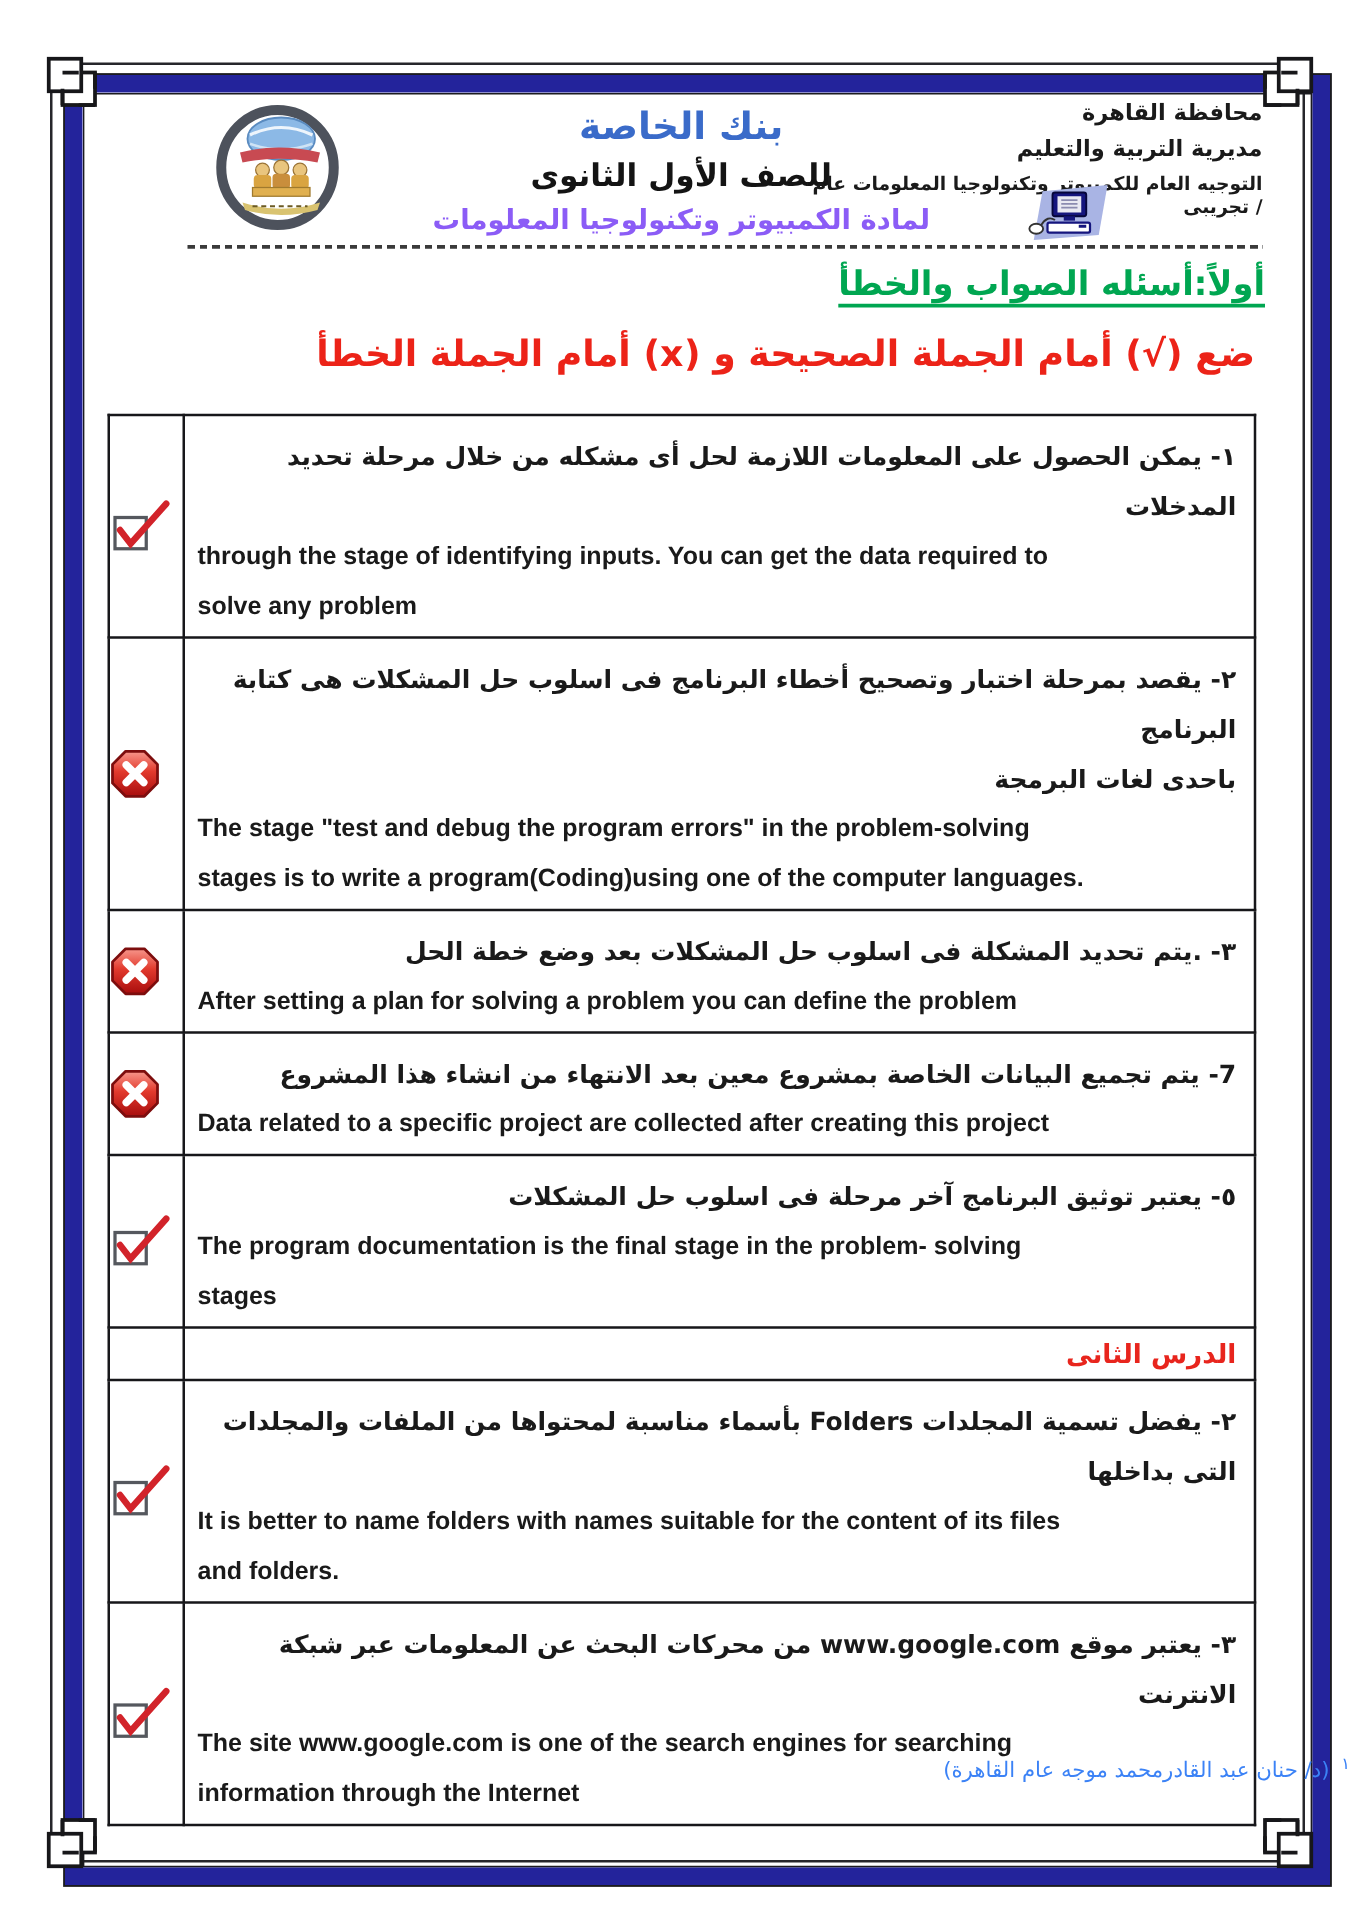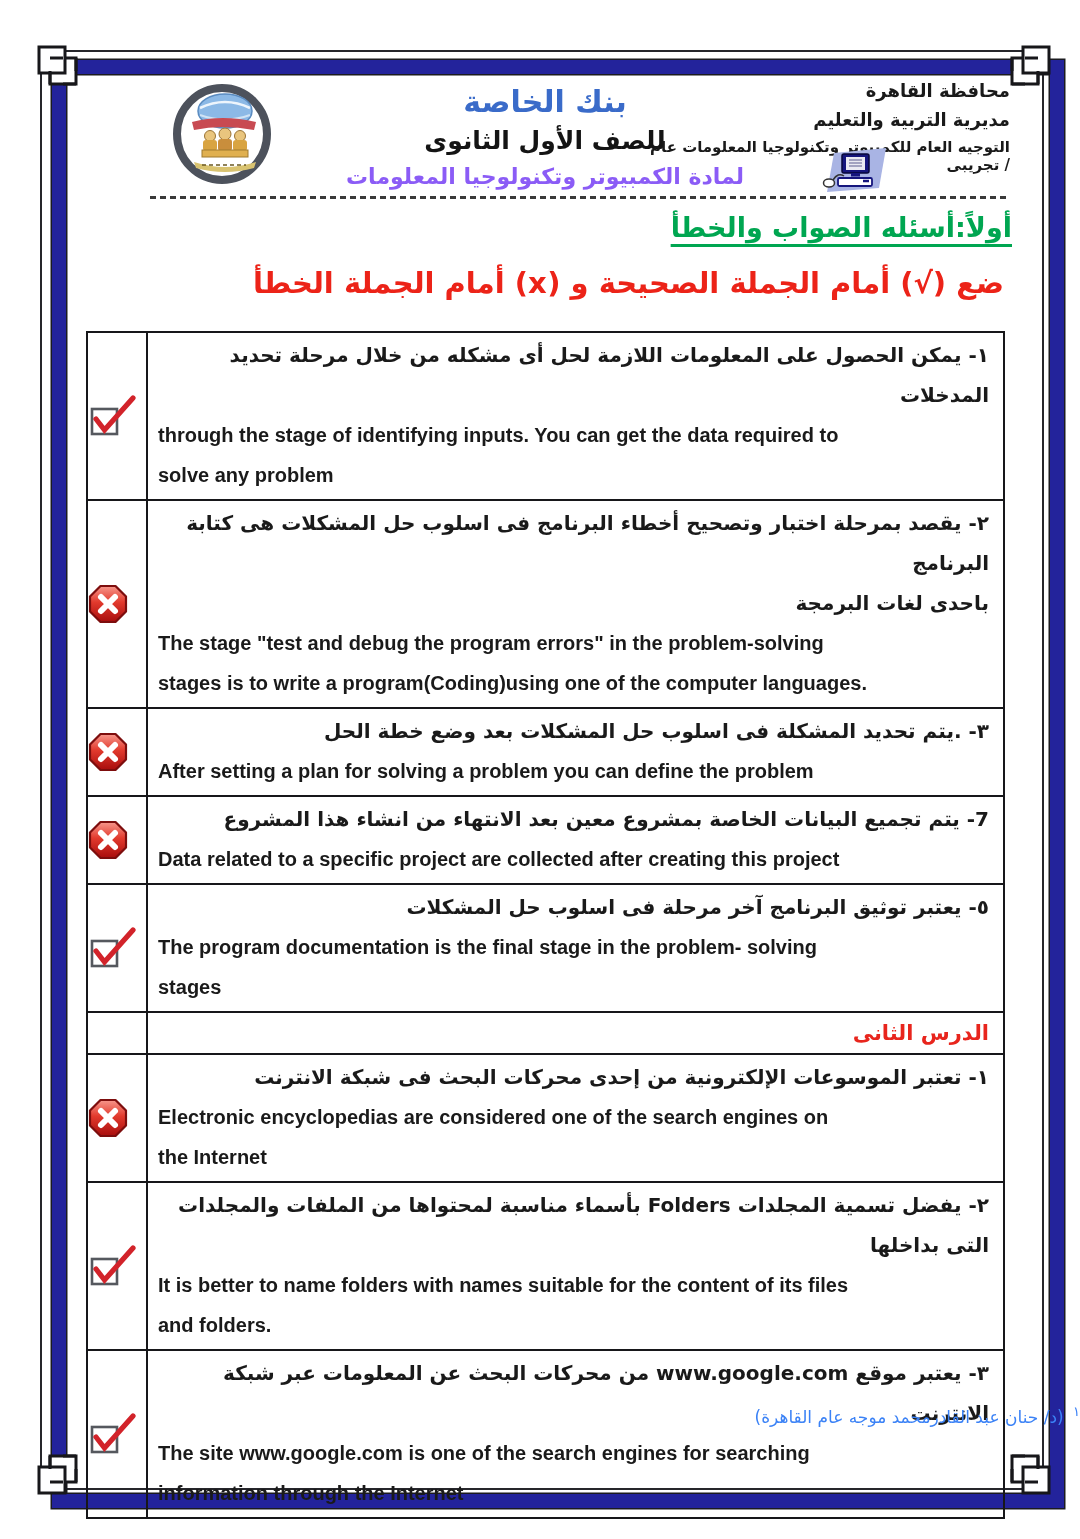--- a/index.html
+++ b/index.html
@@ -36,21 +36,21 @@
   .section-heading{position:absolute;right:68px;top:212px;direction:rtl;
     font-size:27px;font-weight:bold;color:#00a651;
     text-decoration:underline;text-decoration-thickness:2.5px;text-underline-offset:7px;margin:0;}
   .instruction{position:absolute;right:76px;top:266px;direction:rtl;
     font-size:29px;font-weight:bold;color:#ec2318;margin:0;letter-spacing:.5px;}
 
   
   table.qtable{position:absolute;left:86px;top:331px;width:919px;border-collapse:collapse;}
   .qtable td{border:2.5px solid #17171a;vertical-align:middle;}
   td.mark-cell{width:58px;text-align:center;padding:2px 0;}
-  td.text-cell{padding:2px 14px 4px 10px;}
+  td.text-cell{padding:12px 14px 4px 10px;}
   td.text-cell.lesson{padding:0 14px;}
   p.lesson-title{direction:rtl;text-align:right;color:#e8251d;font-weight:bold;
                  font-size:21px;line-height:40px;margin:0;}
   p.ar{direction:rtl;text-align:right;font-weight:bold;font-size:20px;line-height:40px;
        margin:0;white-space:pre-line;}
   p.en{direction:ltr;text-align:left;font-family:"Liberation Sans","DejaVu Sans",sans-serif;
        font-weight:bold;font-size:20px;line-height:40px;margin:0;white-space:pre-line;}
 
   
   .footnote{position:absolute;left:0;top:1404px;width:100%;text-align:right;direction:rtl;
@@ -216,33 +216,20 @@
       </td>
     </tr>
 
     <tr>
       <td class="mark-cell"></td>
       <td class="text-cell lesson">
         <p class="lesson-title">الدرس الثانى</p>
       </td>
     </tr>
 
-    <tr>
-      <td class="mark-cell">
-        <svg width="40" height="40" viewBox="0 0 40 40">
-          <polygon points="12.5,2 27.5,2 38,12.5 38,27.5 27.5,38 12.5,38 2,27.5 2,12.5" fill="url(#xgrad)" stroke="#7d0d0d" stroke-width="2.2" stroke-linejoin="round"></polygon>
-          <path d="M13 13 L27 27 M27 13 L13 27" stroke="#ffffff" stroke-width="6" stroke-linecap="round"></path>
-        </svg>
-      </td>
-      <td class="text-cell">
-        <p class="ar">١- تعتبر الموسوعات الإلكترونية من إحدى محركات البحث فى شبكة الانترنت</p>
-        <p class="en">Electronic encyclopedias are considered one of the search engines on
-the Internet</p>
-      </td>
-    </tr>
 
     <tr>
       <td class="mark-cell">
         <svg width="50" height="44" viewBox="0 0 50 44">
           <rect x="4" y="15" width="25" height="25" fill="#ffffff" stroke="#55585e" stroke-width="2.6"></rect>
           <path d="M8 25 L16.5 36 L45 4" fill="none" stroke="#d2232a" stroke-width="5.2" stroke-linecap="round"></path>
         </svg>
       </td>
       <td class="text-cell">
         <p class="ar">٢- يفضل تسمية المجلدات Folders بأسماء مناسبة لمحتواها من الملفات والمجلدات التى بداخلها</p>

